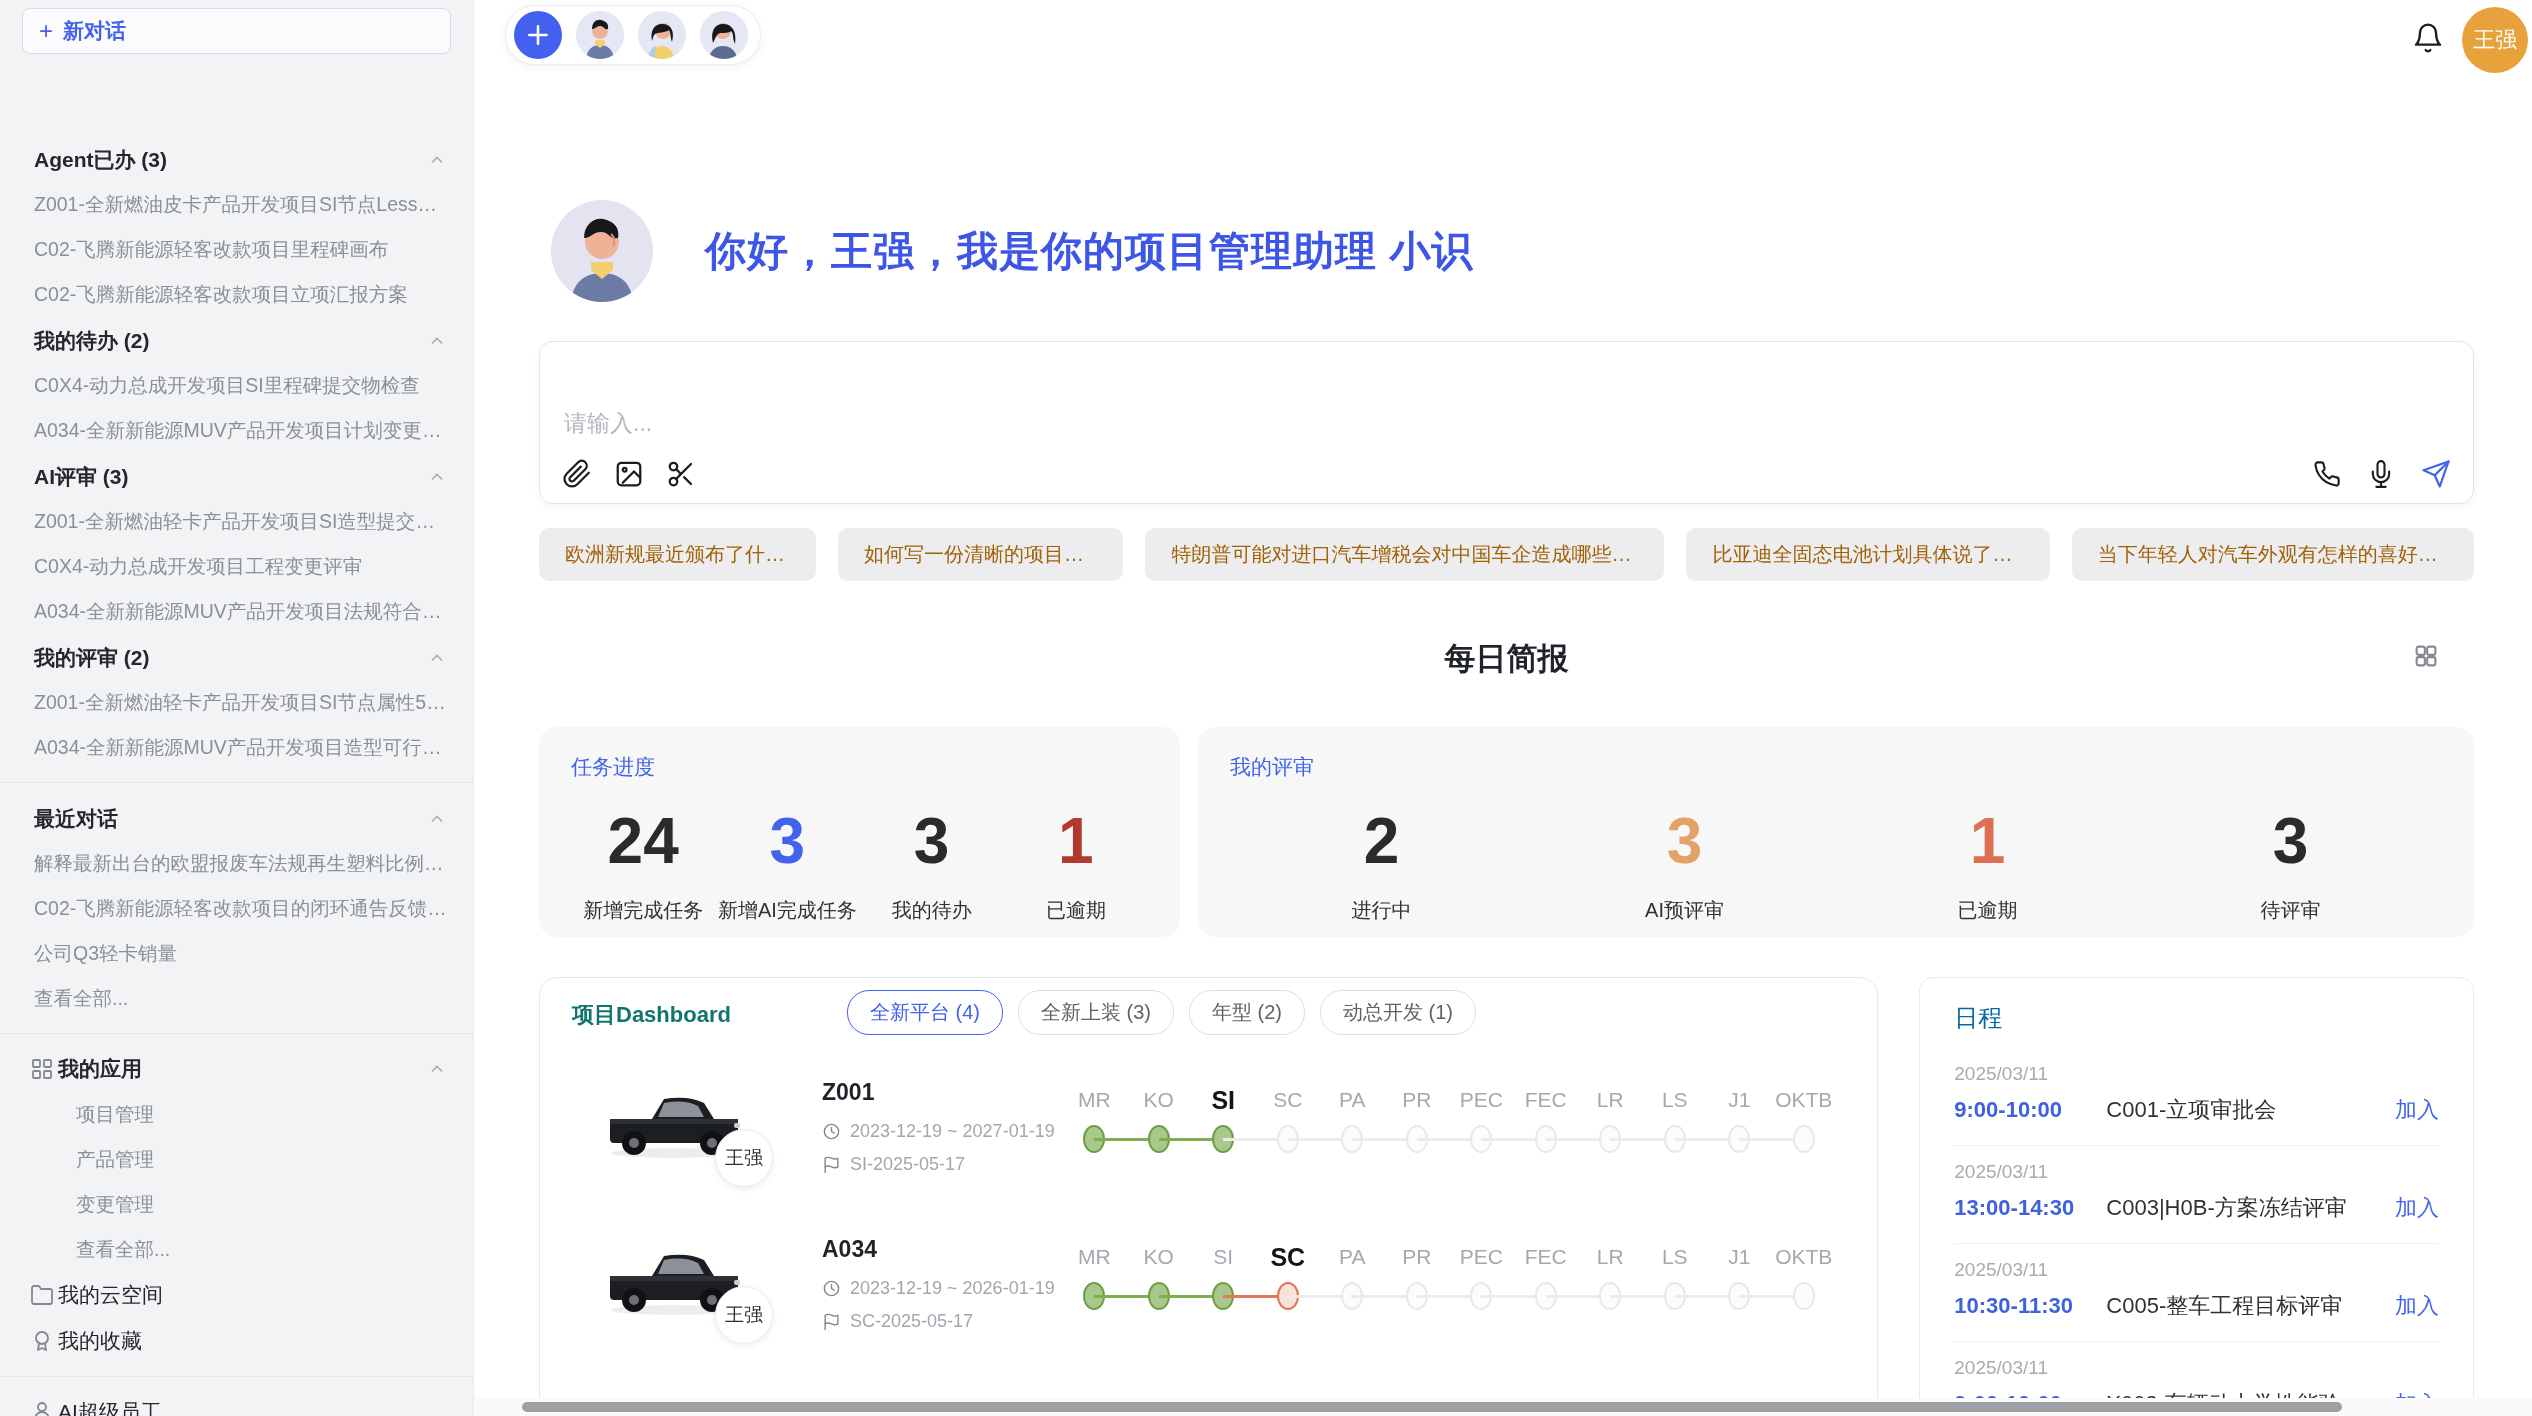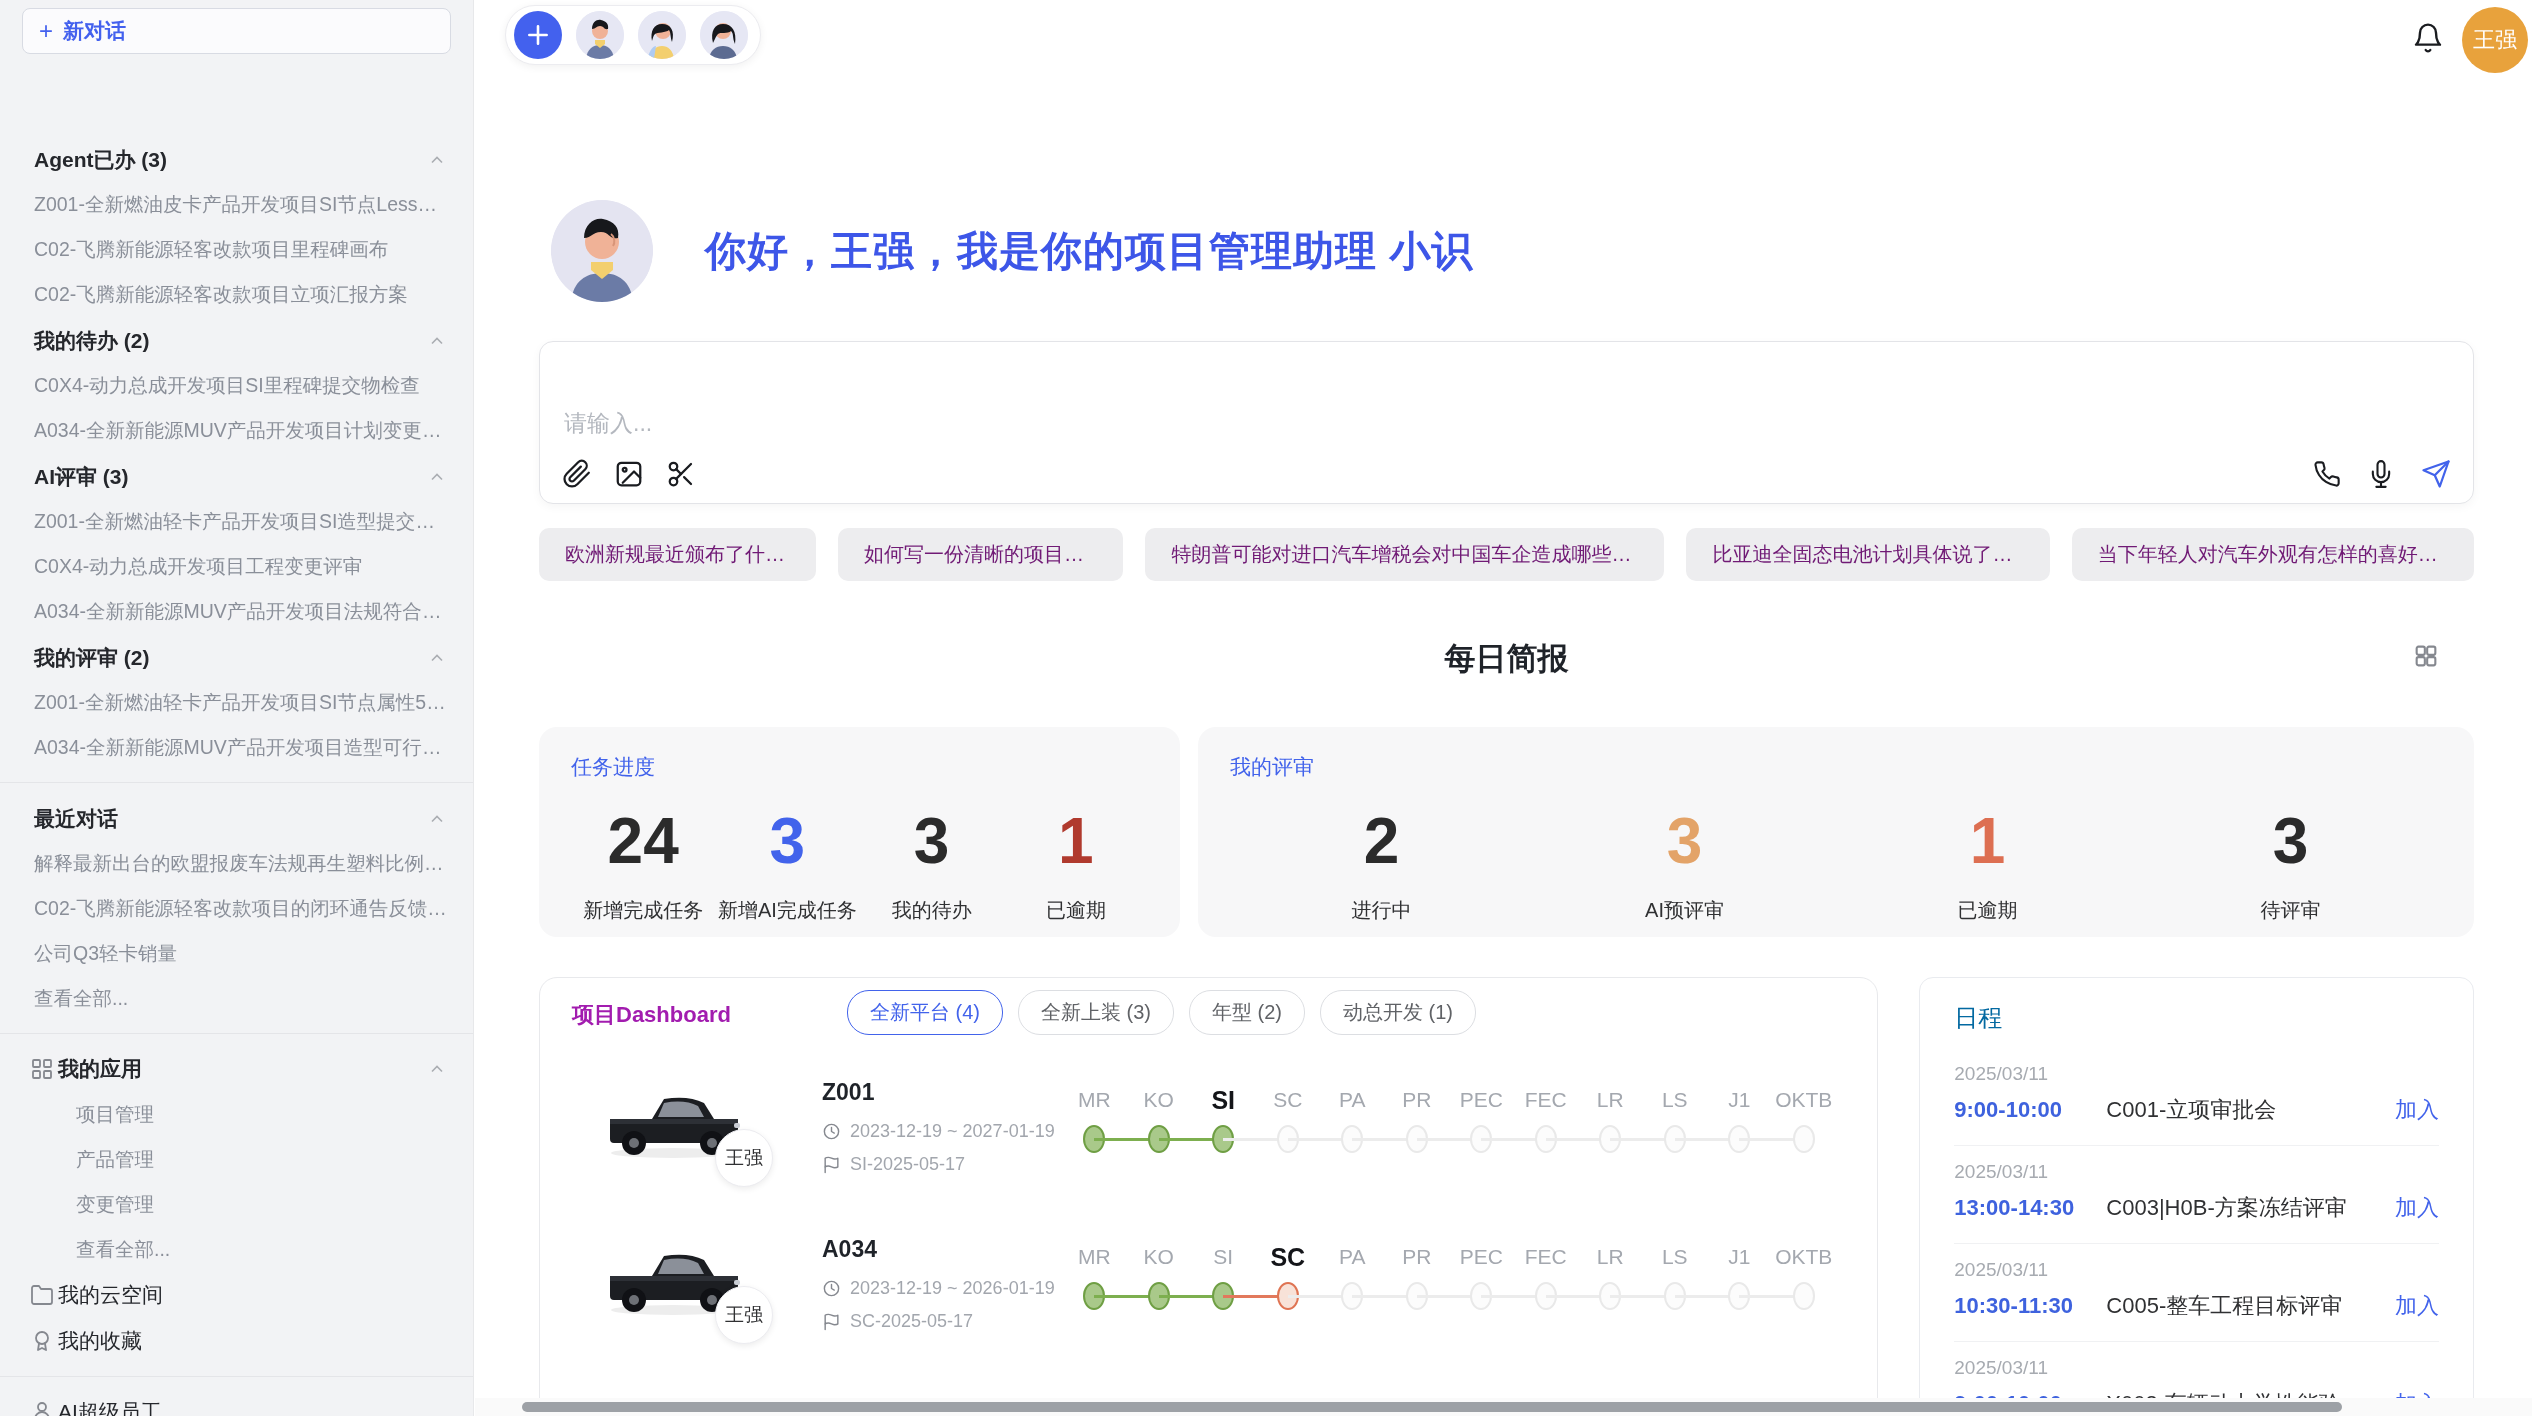--- a/index.html
+++ b/index.html
@@ -38,38 +38,38 @@
   .greet-avatar { width:102px; height:102px; border-radius:50%; overflow:hidden; background:#e4e4f1; }
   .greet-text { margin-left:36px; font-size:41px; font-weight:800; color:#3d56e8; letter-spacing:1px; }
 
   .input-card { position:absolute; left:64px; right:58px; top:341px; height:163px; border:1px solid #e3e4e8; border-radius:14px; box-shadow:0 3px 10px rgba(0,0,0,.04); background:#fff; }
   .input-ph { position:absolute; left:24px; top:66px; font-size:23px; color:#b4b8bf; }
   .tool-left { position:absolute; left:22px; bottom:14px; display:flex; gap:22px; }
   .tool-right { position:absolute; right:22px; bottom:14px; display:flex; gap:26px; align-items:center; }
   .tool-btn { cursor:pointer; }
 
   .chips { position:absolute; left:64px; right:58px; top:528px; display:flex; gap:22px; }
-  .chip { background:#ededef; border-radius:10px; padding:13px 26px; font-size:20px; color:#701a75; white-space:nowrap; cursor:pointer; flex:0 1 auto; overflow:hidden; text-overflow:ellipsis; }
+  .chip { background:#ededef; border-radius:10px; padding:13px 26px; font-size:20px; color:#a16207; white-space:nowrap; cursor:pointer; flex:0 1 auto; overflow:hidden; text-overflow:ellipsis; }
 
   .brief-title { position:absolute; left:64px; right:58px; top:638px; text-align:center; font-size:31px; font-weight:700; color:#1f2329; }
   .brief-grid-btn { position:absolute; right:92px; top:642px; cursor:pointer; }
 
   .stats-row { position:absolute; left:64px; right:58px; top:727px; display:flex; gap:18px; }
   .stat-card { background:#f7f7f8; border-radius:18px; height:210px; padding:26px 32px; }
   .stat-card.c1 { width:641px; }
   .stat-card.c2 { flex:1; }
   .stat-title { font-size:21px; color:#4263eb; }
   .stat-cols { display:flex; margin-top:18px; }
   .stat-col { flex:1; text-align:center; }
   .stat-num { font-size:64px; font-weight:600; line-height:84px; }
   .stat-lbl { font-size:20px; color:#303133; margin-top:14px; }
 
   .lower { position:absolute; left:64px; right:58px; top:977px; display:flex; gap:41px; }
   .dash-card { width:1340px; height:560px; border:1px solid #e8e9ec; border-radius:18px; position:relative; overflow:hidden; background:#fff; }
-  .dash-head { position:absolute; left:32px; top:22px; font-size:22px; color:#a21caf; font-weight:600; }
+  .dash-head { position:absolute; left:32px; top:22px; font-size:22px; color:#0f766e; font-weight:600; }
   .dash-filters { position:absolute; left:307px; top:12px; display:flex; gap:15px; }
   .filter-chip { border:1px solid #dcdee2; border-radius:22px; padding:8px 22px; font-size:20px; color:#606266; cursor:pointer; background:#fff; }
   .filter-chip.active { border-color:#4263eb; color:#4263eb; }
   .project-rows { position:absolute; left:0; right:0; top:83px; }
   .proj-row { position:relative; height:157px; cursor:pointer; }
   .proj-car { position:absolute; left:54px; top:12px; width:158px; height:92px; }
   .proj-badge { position:absolute; left:175px; top:68px; width:58px; height:58px; border-radius:50%; background:#fff; border:1px solid #ececf0; box-shadow:0 2px 6px rgba(0,0,0,.08); display:flex; align-items:center; justify-content:center; font-size:19px; color:#303133; }
   .proj-name { position:absolute; left:282px; top:18px; font-size:23px; font-weight:700; color:#1f2329; }
   .proj-meta { position:absolute; left:282px; display:flex; align-items:center; gap:9px; font-size:18px; color:#a2a6ad; }
   .proj-meta.dates { top:60px; }

